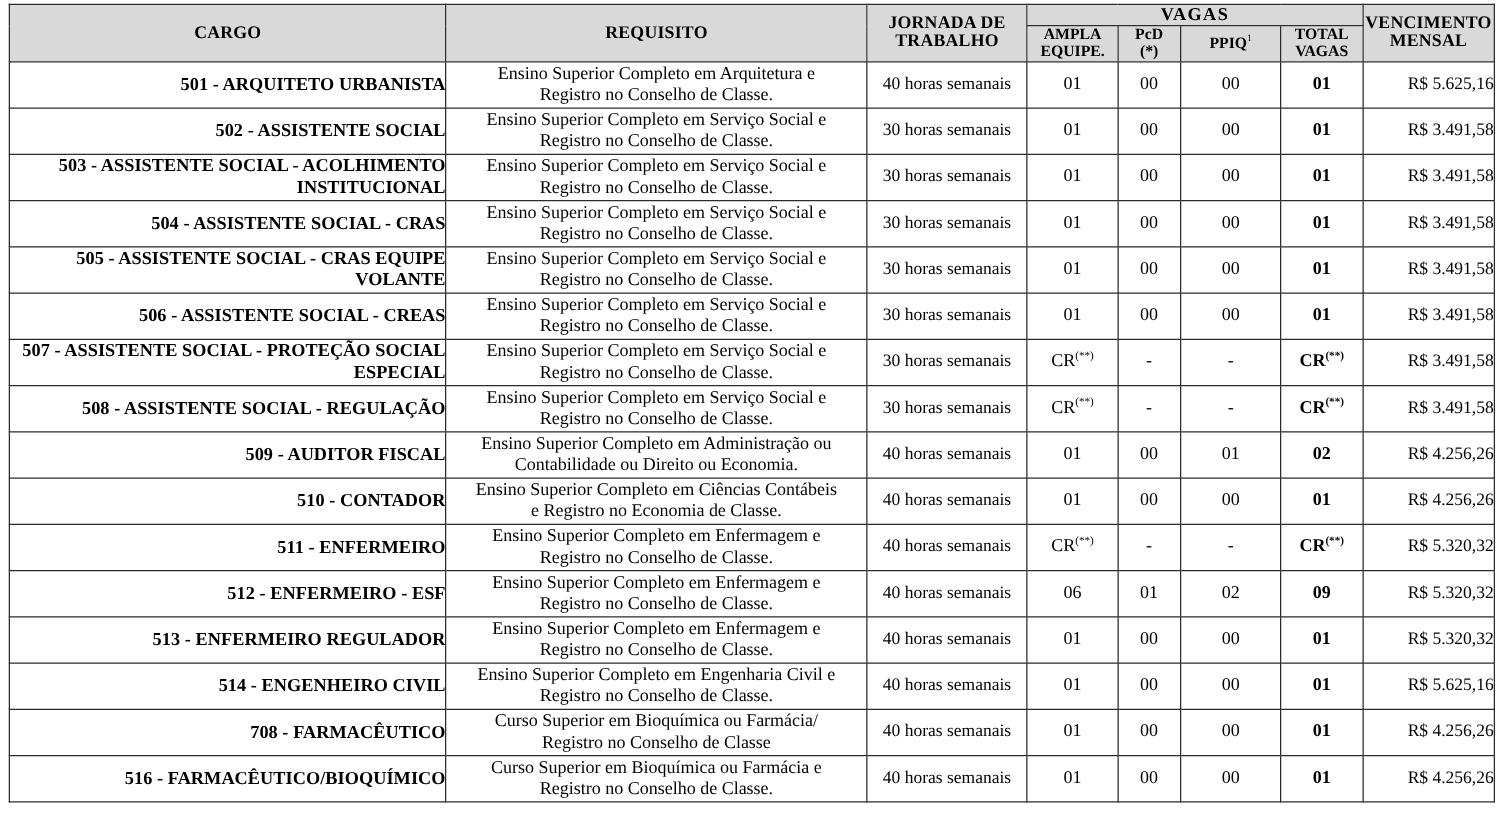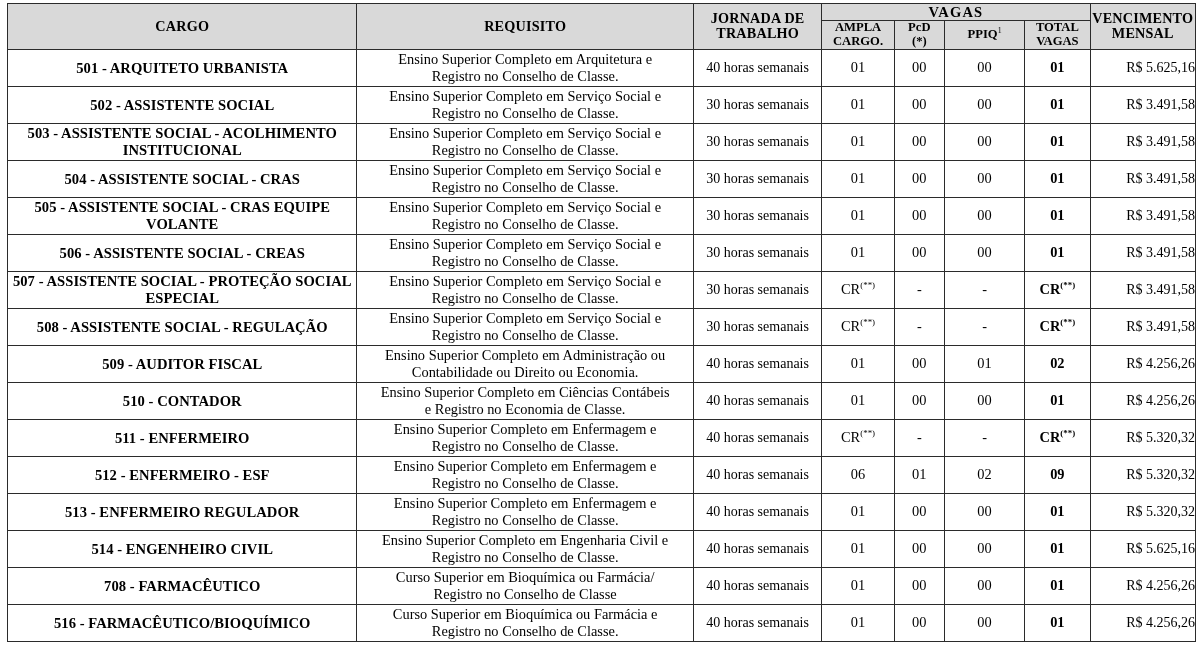--- a/index.html
+++ b/index.html
@@ -66,21 +66,21 @@
   col.c-pcd        { width: 50px; }
   col.c-ppiq       { width: 80px; }
   col.c-total      { width: 65px; }
   col.c-venc       { width: 105px; }
 
   tbody tr { height: 37px; }
 
   td.cargo {
     font-weight: bold;
     font-size: 14.6px;
-    text-align: center;
+    text-align: right;
     padding: 1px 4px 1px 7px;
     line-height: 1.14;
     letter-spacing: .05px;
   }
   td.requisito {
     text-align: center;
     font-size: 14.4px;
     line-height: 1.16;
     padding: 1px 3px;
   }
@@ -136,21 +136,21 @@
         </th>
         <th class="vagas-group" colspan="4">VAGAS</th>
         <th class="tall" rowspan="2">
           <span>VENCIMENTO</span><br>
           <span>MENSAL</span>
         </th>
       </tr>
       <tr>
         <th class="sub">
           <span>AMPLA</span><br>
-          <span>CARGO.</span>
+          <span>EQUIPE.</span>
         </th>
         <th class="sub">
           <span>PcD</span><br>
           <span>(*)</span>
         </th>
         <th class="sub"><span>PPIQ</span><sup>1</sup></th>
         <th class="sub">
           <span>TOTAL</span><br>
           <span>VAGAS</span>
         </th>

